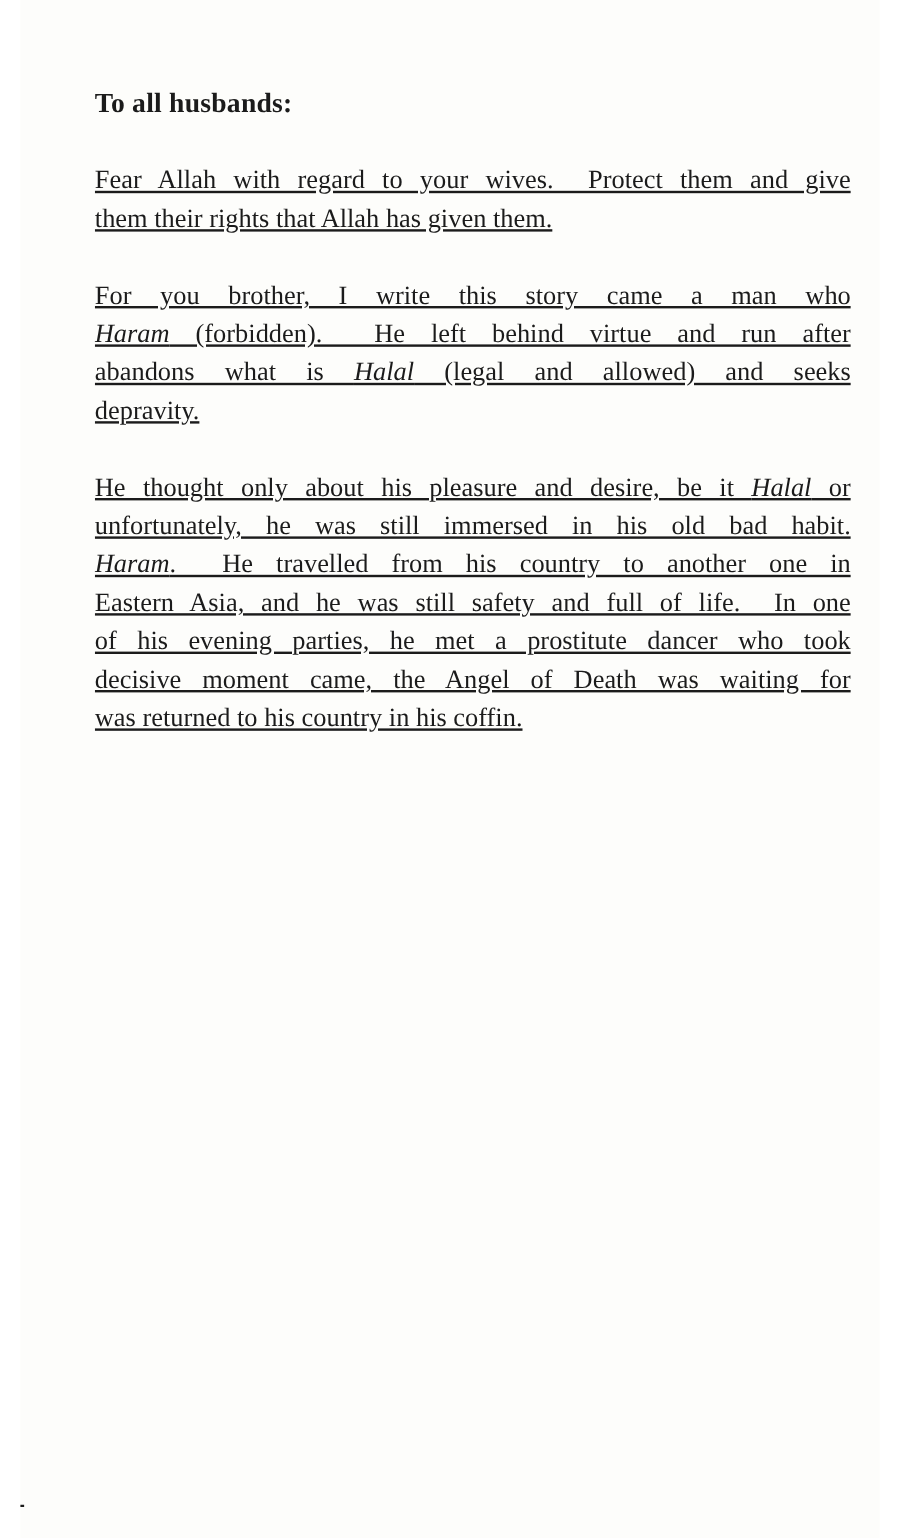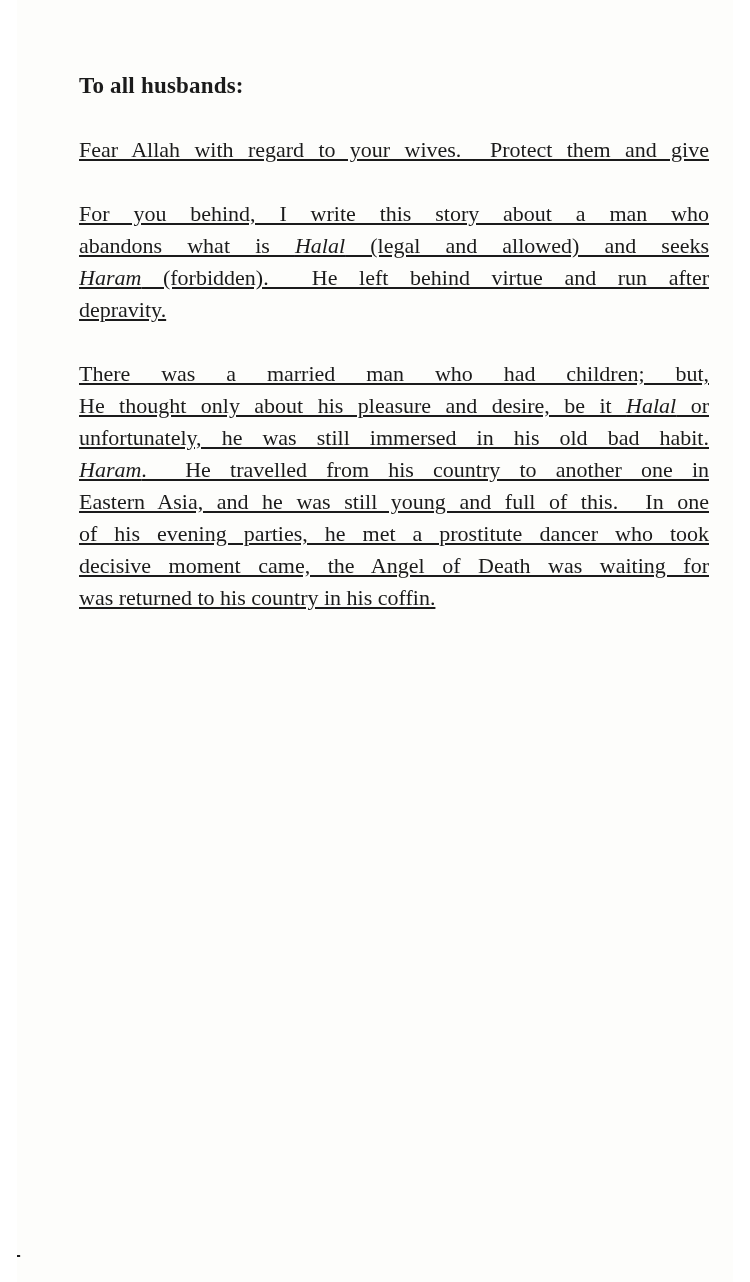--- a/index.html
+++ b/index.html
@@ -59,33 +59,33 @@
 </style>
 </head>
 <body>
 
 <div class="page">
   <div class="content">
     <div class="heading">To all husbands:</div>
     <div>
         <div class="paragraph">
           <div class="line"><span>Fear Allah with regard to your wives.  Protect them and give</span></div>
+          <div class="line last"><span>them their rights that Allah has given them.</span></div>
         </div>
         <div class="paragraph">
-          <div class="line"><span>For you behind, I write this story about a man who</span></div>
+          <div class="line"><span>For you brother, I write this story came a man who</span></div>
+          <div class="line"><i>Haram</i><span> (forbidden).  He left behind virtue and run after</span></div>
           <div class="line"><span>abandons what is </span><i>Halal</i><span> (legal and allowed) and seeks</span></div>
-          <div class="line"><i>Haram</i><span> (forbidden).  He left behind virtue and run after</span></div>
           <div class="line last"><span>depravity.</span></div>
         </div>
         <div class="paragraph">
-          <div class="line"><span>There was a married man who had children; but,</span></div>
           <div class="line"><span>He thought only about his pleasure and desire, be it </span><i>Halal</i><span> or</span></div>
           <div class="line"><span>unfortunately, he was still immersed in his old bad habit.</span></div>
           <div class="line"><i>Haram</i><span>.  He travelled from his country to another one in</span></div>
-          <div class="line"><span>Eastern Asia, and he was still young and full of this.  In one</span></div>
+          <div class="line"><span>Eastern Asia, and he was still safety and full of life.  In one</span></div>
           <div class="line"><span>of his evening parties, he met a prostitute dancer who took</span></div>
           <div class="line"><span>decisive moment came, the Angel of Death was waiting for</span></div>
           <div class="line last"><span>was returned to his country in his coffin.</span></div>
         </div>
       </div>
   </div>
   <div class="page-number">
     <span class="num">31</span>
   </div>
 </div>

